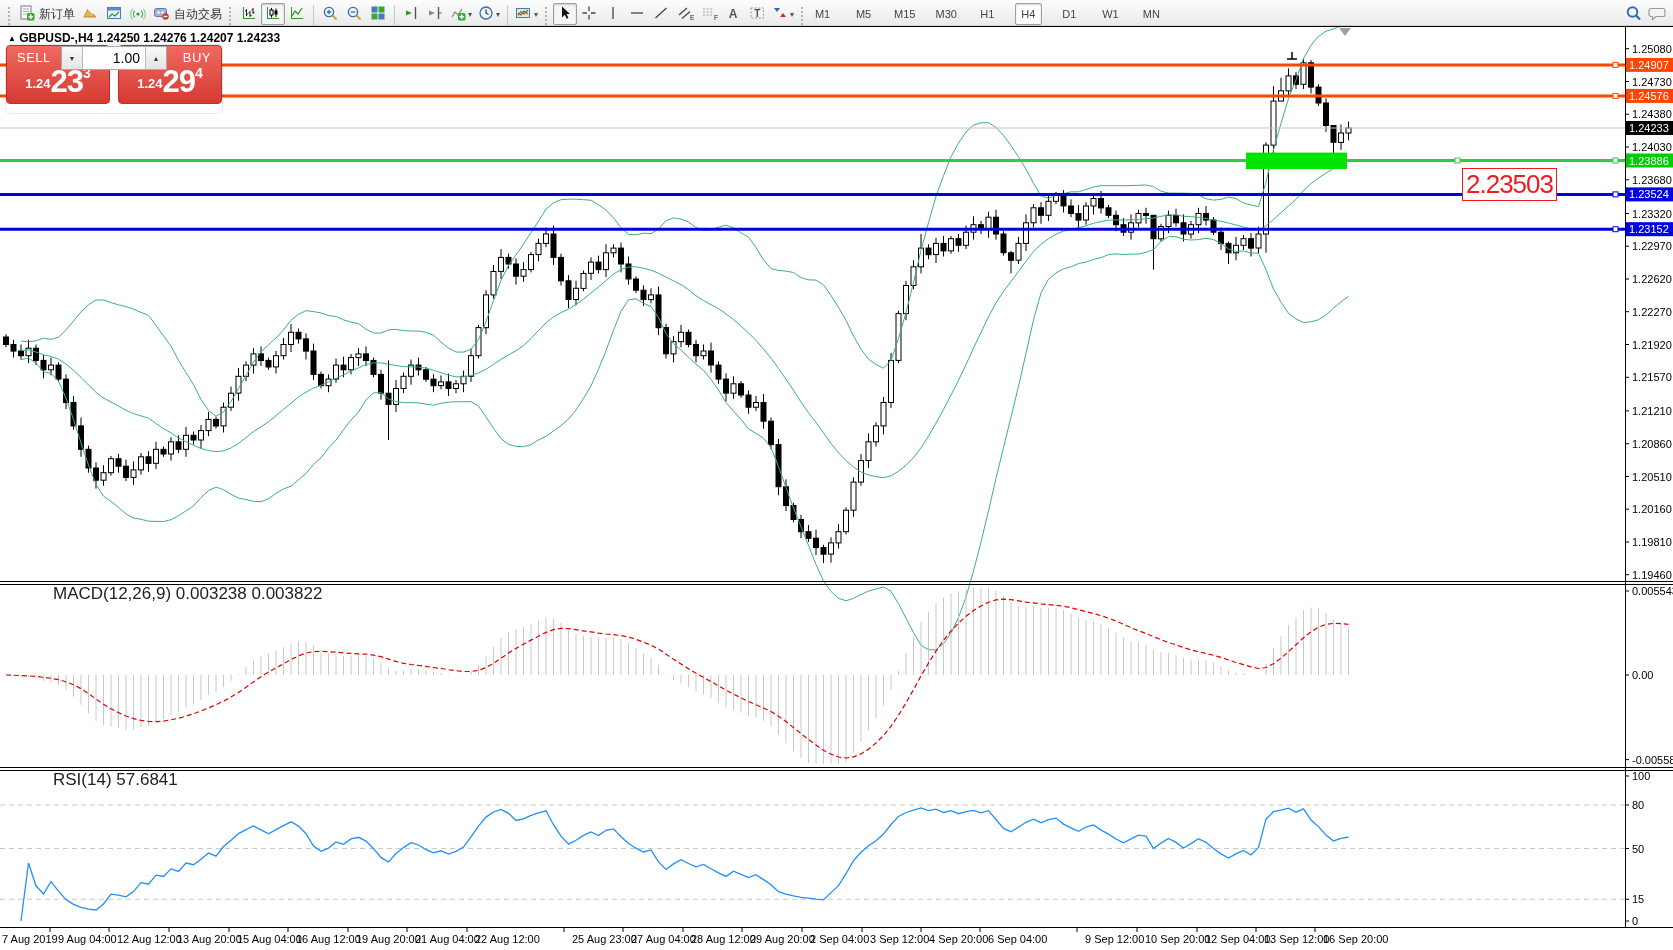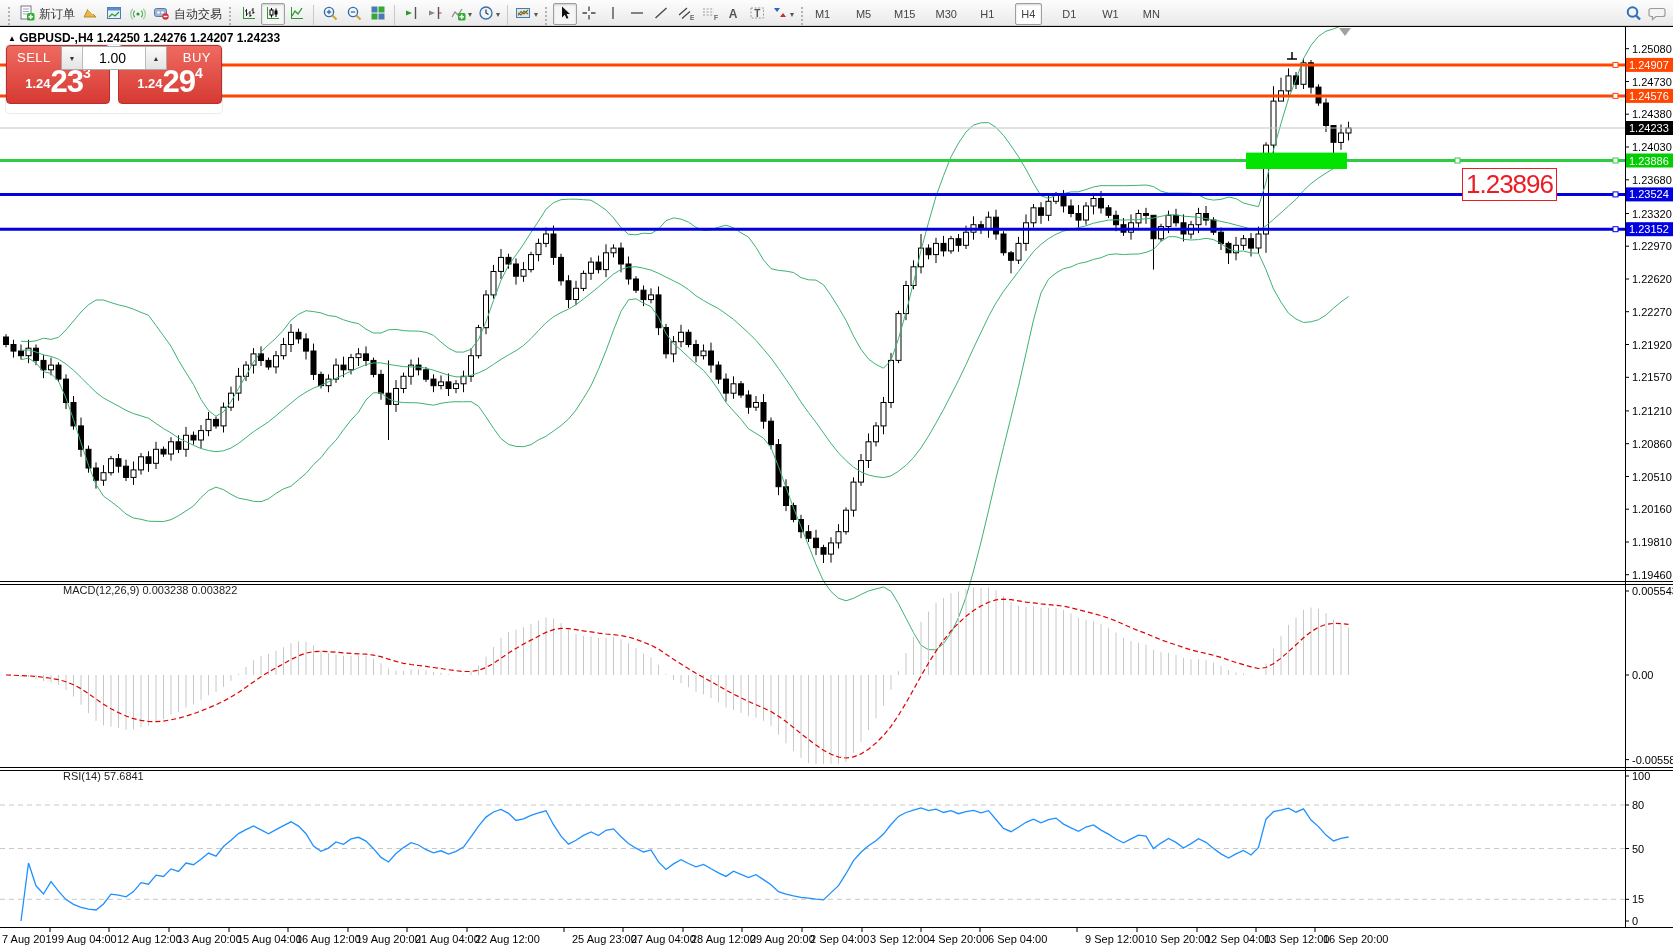--- a/index.html
+++ b/index.html
@@ -20,37 +20,37 @@
   .tf{min-width:27px;color:#444;font-size:11px;}
   .tf.pressed{background:#fff;}
   
   #chartwin{position:absolute;left:0;top:26px;width:1673px;height:924px;background:#fff;}
   #chart-svg{position:absolute;left:0;top:0;}
   svg text{font-family:"Liberation Sans",sans-serif;}
   
   #title{position:absolute;left:8px;top:5px;font-size:12px;font-weight:bold;color:#000;white-space:nowrap;}
   #title .caret{font-size:8px;vertical-align:1px;}
   
-  .indlabel{position:absolute;left:15px;font-size:11px;color:#222;white-space:nowrap;padding-left:48px;}
+  .indlabel{position:absolute;left:5px;font-size:17px;color:#222;white-space:nowrap;padding-left:48px;}
   
   #panel{position:absolute;left:6px;top:19px;width:216px;height:68px;background:#fff;
          border-radius:4px;box-shadow:0 0 0 1px rgba(0,0,0,.08);}
   .bigbtn{position:absolute;top:0;width:104px;height:59px;border-radius:4px;
           background:linear-gradient(#ef6a60,#d63a33);border:1px solid #b92f29;box-sizing:border-box;color:#fff;}
   .bigbtn .side{position:absolute;top:4px;font-size:13px;letter-spacing:.5px;}
   .price{position:absolute;bottom:3px;left:0;right:0;text-align:center;white-space:nowrap;}
   .price .sm{font-size:13px;font-weight:bold;vertical-align:4px;}
   .price .bg{font-size:31px;font-weight:bold;letter-spacing:-1px;}
   .price .sup{font-size:14px;font-weight:bold;vertical-align:14px;}
   #vol{position:absolute;left:55px;top:1px;width:106px;height:24px;display:flex;background:#fff;
        border:1px solid #aaa;box-sizing:border-box;}
   .volbtn{width:21px;background:linear-gradient(#fafafa,#e4e4e4);border:0;border-right:1px solid #bbb;
           font-size:7px;color:#333;display:flex;align-items:center;justify-content:center;}
   .volbtn.right{border-right:0;border-left:1px solid #bbb;}
-  #vol input{flex:1;border:0;outline:none;text-align:center;padding-right:5px;font:14px "Liberation Sans",sans-serif;min-width:0;}
+  #vol input{flex:1;border:0;outline:none;text-align:right;padding-right:5px;font:14px "Liberation Sans",sans-serif;min-width:0;}
   
   #bigprice{position:absolute;left:1462px;top:142px;border:1px solid #ec1c24;color:#ec1c24;
             background:#fff;font-size:26px;line-height:31px;padding:0 3px;letter-spacing:-1px;}
   #annot{position:absolute;left:1396px;top:248px;font-size:30px;font-weight:bold;color:#00dc00;
          letter-spacing:5px;text-shadow:2px 2px 0 #151515;white-space:nowrap;}
 </style>
 </head>
 <body>
 
 <div class="tb">
@@ -1012,14 +1012,14 @@
     </div>
   </div>
 
   <div class="indlabel" style="top:558px;">
     <span>MACD(12,26,9)</span>&nbsp;<span>0.003238</span>&nbsp;<span>0.003822</span>
   </div>
   <div class="indlabel" style="top:744px;">
     <span>RSI(14)</span>&nbsp;<span>57.6841</span>
   </div>
 
-  <div id="bigprice">1.23896</div>
+  <div id="bigprice">2.23503</div>
 </div>
 
 </body></html>

